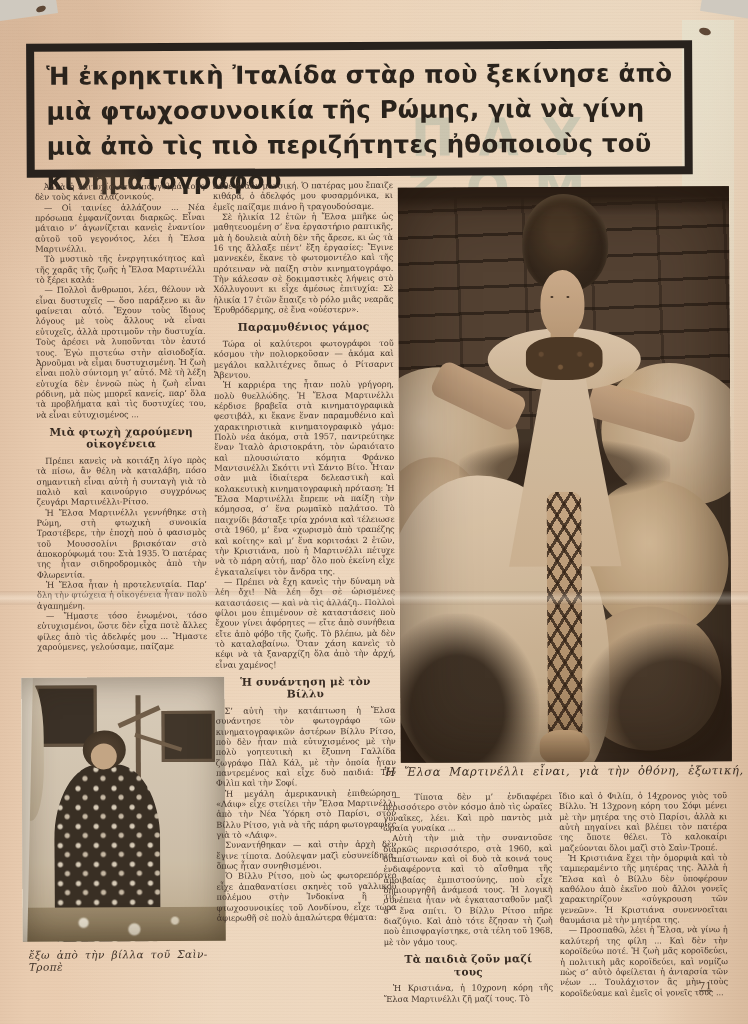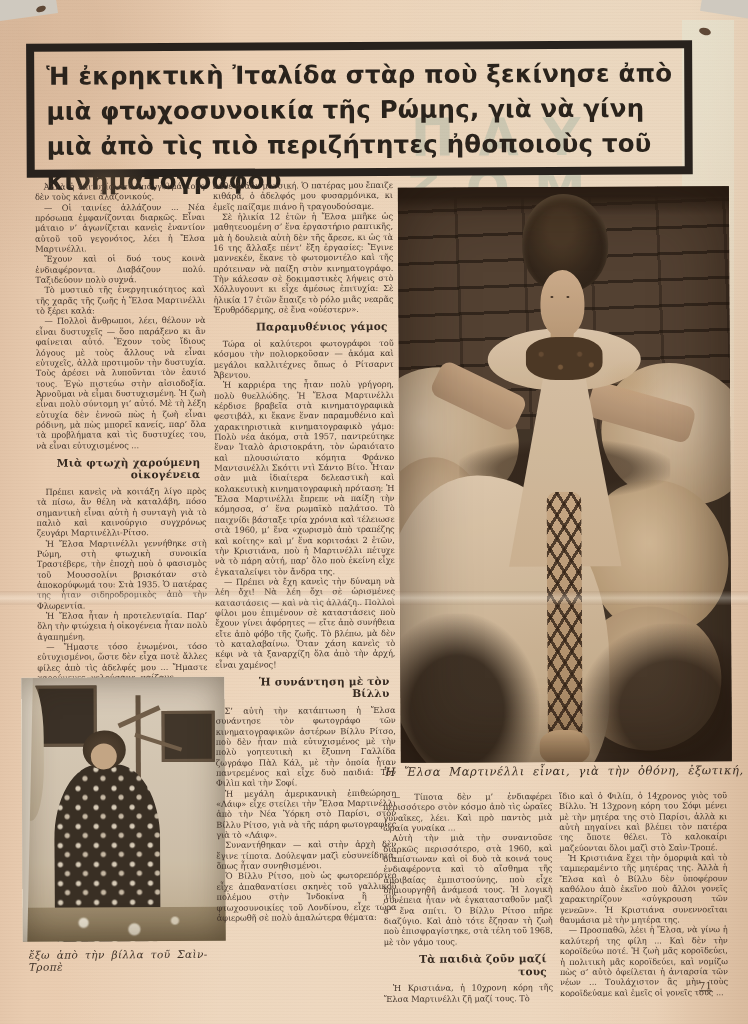--- a/index.html
+++ b/index.html
@@ -42,21 +42,21 @@
   .headline-box{position:absolute;left:28px;top:42px;width:666px;height:134px;z-index:3;
       border:8px solid #28221d;box-sizing:border-box;padding:7px 12px 0 12px;}
   .headline{font-family:"DejaVu Sans",sans-serif;font-weight:bold;
       font-size:24.5px;line-height:35px;color:#2a231c;letter-spacing:.2px;}
 
   
   .col{position:absolute;z-index:3;overflow:hidden;color:#41332a;
       font-size:8.3px;line-height:10.35px;text-align:justify;letter-spacing:-0.1px;}
   .col p{margin:0;text-indent:9px;}
   .col p.cont{text-indent:0;}
-  .col h4{margin:6px 6px 5px 6px;text-align:right;font-size:10.6px;line-height:12.5px;
+  .col h4{margin:6px 6px 5px 6px;text-align:center;font-size:10.6px;line-height:12.5px;
       color:#362a21;font-weight:bold;letter-spacing:.2px;}
   .col-left{left:36px;top:180px;width:170px;height:496px;}
   .col-mid{left:214px;top:180px;width:180px;height:800px;}
   .col-bl{left:381px;top:792px;width:169px;height:218px;}
   .col-br{left:557px;top:792px;width:168px;height:206px;}
 
   
   .cap-main{position:absolute;left:382px;top:765px;width:346px;z-index:3;
       font-style:italic;font-size:11.5px;line-height:14px;color:#3a2d23;
       letter-spacing:.6px;word-spacing:4px;text-align:center;white-space:nowrap;}
@@ -171,21 +171,20 @@
 
     <div class="showthrough">ΥΑΠ ΜΟΣ</div>
 
     <div class="headline-box">
       <div class="headline">Ἡ ἐκρηκτικὴ Ἰταλίδα στὰρ ποὺ ξεκίνησε ἀπὸ μιὰ φτωχοσυνοικία τῆς Ρώμης, γιὰ νὰ γίνη μιὰ ἀπὸ τὶς πιὸ περιζήτητες ἠθοποιοὺς τοῦ κινηματογράφου</div>
     </div>
 
     <div class="col col-left">
       <p>Ἀλλὰ ἡ ἐπιτυχία στὸ ἐπάγγελμά τους δὲν τοὺς κάνει ἀλαζονικούς.</p>
       <p>— Οἱ ταινίες ἀλλάζουν ... Νέα πρόσωπα ἐμφανίζονται διαρκῶς. Εἶναι μάταιο ν’ ἀγωνίζεται κανεὶς ἐναντίον αὐτοῦ τοῦ γεγονότος, λέει ἡ Ἔλσα Μαρτινέλλι.</p>
-      <p>Ἔχουν καὶ οἱ δυό τους κοινὰ ἐνδιαφέροντα. Διαβάζουν πολύ. Ταξιδεύουν πολὺ συχνά.</p>
       <p>Τὸ μυστικὸ τῆς ἐνεργητικότητος καὶ τῆς χαρᾶς τῆς ζωῆς ἡ Ἔλσα Μαρτινέλλι τὸ ξέρει καλά:</p>
       <p>— Πολλοὶ ἄνθρωποι, λέει, θέλουν νὰ εἶναι δυστυχεῖς — ὅσο παράξενο κι ἂν φαίνεται αὐτό. Ἔχουν τοὺς ἴδιους λόγους μὲ τοὺς ἄλλους νὰ εἶναι εὐτυχεῖς, ἀλλὰ προτιμοῦν τὴν δυστυχία. Τοὺς ἀρέσει νὰ λυποῦνται τὸν ἑαυτό τους. Ἐγὼ πιστεύω στὴν αἰσιοδοξία. Ἀρνοῦμαι νὰ εἶμαι δυστυχισμένη. Ἡ ζωὴ εἶναι πολὺ σύντομη γι’ αὐτό. Μὲ τὴ λέξη εὐτυχία δὲν ἐννοῶ πὼς ἡ ζωὴ εἶναι ρόδινη, μὰ πὼς μπορεῖ κανείς, παρ’ ὅλα τὰ προβλήματα καὶ τὶς δυστυχίες του, νὰ εἶναι εὐτυχισμένος ...</p>
       <h4>Μιὰ φτωχὴ χαρούμενη οἰκογένεια</h4>
       <p>Πρέπει κανεὶς νὰ κοιτάξη λίγο πρὸς τὰ πίσω, ἂν θέλη νὰ καταλάβη, πόσο σημαντικὴ εἶναι αὐτὴ ἡ συνταγὴ γιὰ τὸ παλιὸ καὶ καινούργιο συγχρόνως ζευγάρι Μαρτινέλλι-Ρίτσο.</p>
       <p>Ἡ Ἔλσα Μαρτινέλλι γεννήθηκε στὴ Ρώμη, στὴ φτωχικὴ συνοικία Τραστέβερε, τὴν ἐποχὴ ποὺ ὁ φασισμὸς τοῦ Μουσσολίνι βρισκόταν στὸ ἀποκορύφωμά του: Στὰ 1935. Ὁ πατέρας της ἦταν σιδηροδρομικὸς ἀπὸ τὴν Φλωρεντία.</p>
       <p>Ἡ Ἔλσα ἦταν ἡ προτελευταία. Παρ’ ὅλη τὴν φτώχεια ἡ οἰκογένεια ἦταν πολὺ ἀγαπημένη.</p>
       <p>— Ἤμαστε τόσο ἑνωμένοι, τόσο εὐτυχισμένοι, ὥστε δὲν εἶχα ποτὲ ἄλλες φίλες ἀπὸ τὶς ἀδελφές μου ... Ἤμαστε χαρούμενες, γελούσαμε, παίζαμε</p>
     </div>
 
     <div class="col col-mid">

